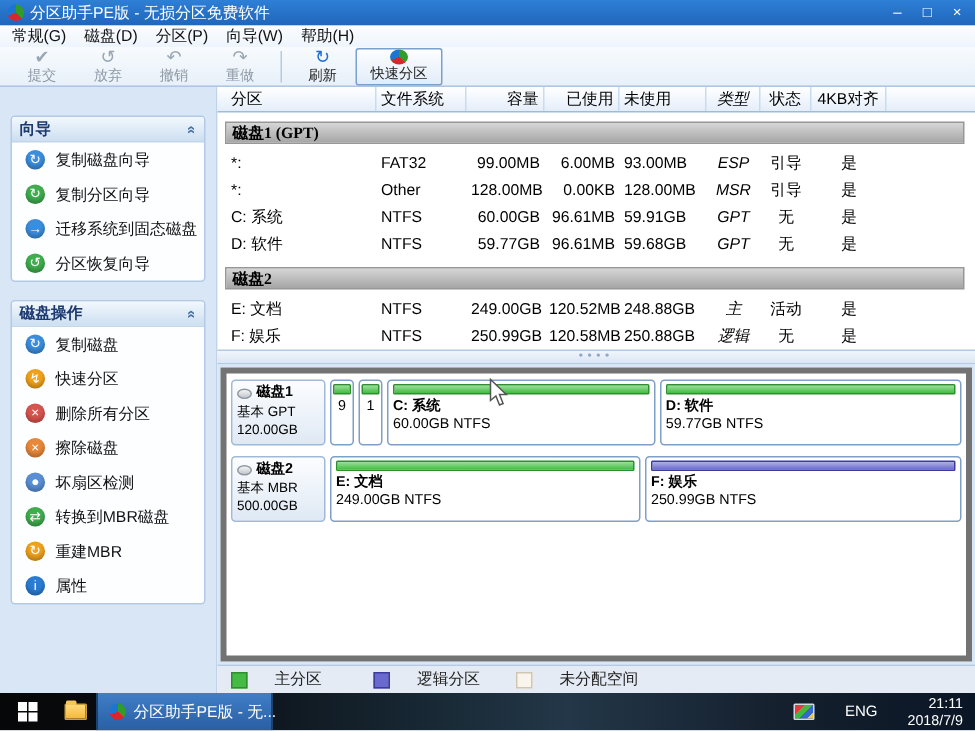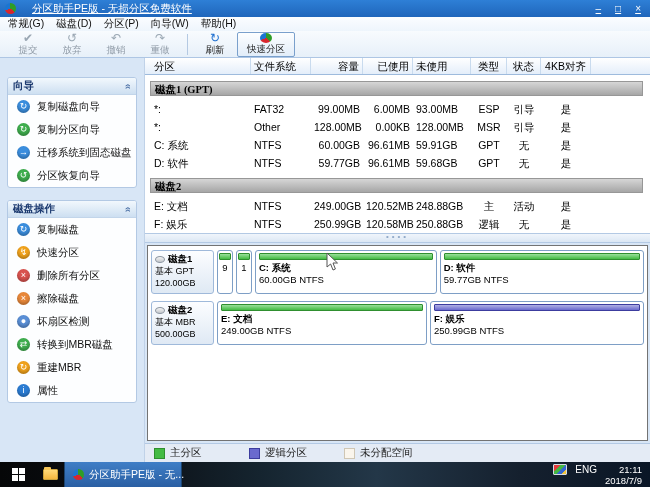--- a/index.html
+++ b/index.html
@@ -1,20 +1,20 @@
 <!DOCTYPE html>
 <html><head>
 <meta charset="utf-8">
 <style>
   * { margin:0; padding:0; box-sizing:border-box; }
   body { font-family:"Liberation Sans", sans-serif; }
   .screen { width:650px; height:487px; position:relative; overflow:hidden; background:#d8e6f6; }
 
   
-  .titlebar { height:17px; background:linear-gradient(#2e7fd6,#1f66bb); display:flex; align-items:center; padding:0 5px; color:#fff; font-size:10.5px; gap:16px;text-decoration:underline; }
+  .titlebar { height:17px; background:linear-gradient(#2e7fd6,#1f66bb); display:flex; align-items:center; padding:0 5px; color:#fff; font-size:10.5px; gap:4px; }
   .pie { border-radius:50%; background:#2f9d27; background:conic-gradient(#2f9d27 0 130deg,#d8262c 130deg 250deg,#1b75d1 250deg 360deg); }
   .pie12 { width:11px; height:11px; flex:0 0 11px; }
   .winbtns { margin-left:auto; display:flex; gap:14px; font-size:10px; padding-right:4px; }
   .winbtns span { cursor:default; }
 
   
   .menubar { height:14px; background:linear-gradient(#fbfdff,#eef5fc); display:flex; align-items:center; font-size:10.5px; color:#111; padding-left:2px; }
   .menu-item { padding:0 6px; }
 
   
@@ -35,59 +35,59 @@
   .panel-item { display:flex; align-items:center; gap:7px; height:23px; padding-left:9px; font-size:10.5px; color:#111; }
   .sico { width:13px; height:13px; flex:0 0 13px; border-radius:50%; color:#fff; font-size:9px; line-height:13px; text-align:center; box-shadow:inset 0 -2px 3px rgba(0,0,0,.25); }
 
   
   .content { flex:1; display:flex; flex-direction:column; background:#fff; min-width:0; }
   .tablewrap { height:175px; font-size:10.5px; }
   .theadrow { display:flex; height:17px; line-height:16px; background:linear-gradient(#ffffff,#e4eefa); border-bottom:1px solid #9ebbdd; padding-left:6px; }
   .hcell { border-right:1px solid #c9dbee; padding:0 3px; white-space:nowrap; }
   .c1{width:100px;text-align:left;} .c2{width:60px;text-align:left;}
   .c3{width:52px;text-align:right;} .c4{width:50px;text-align:right;}
-  .c5{width:58px;text-align:left;} .c6{width:36px;text-align:center;}
+  .c5{width:58px;text-align:left;} .c6{width:36px;text-align:center;font-style:italic;}
   .c7{width:34px;text-align:center;} .c8{width:50px;text-align:center;}
   .grouprow { height:15px; line-height:15px; margin:6px 7px 4px 5px; background:linear-gradient(#d6d6d6,#a6a6a6); border:1px solid #979797; font-weight:bold; padding-left:4px; font-size:10.5px;font-family:Liberation Serif, serif; }
   .datarow { display:flex; height:18px; line-height:18px; padding-left:6px; white-space:nowrap; }
   .datarow > div { padding:0 3px; }
 
   
   .splitter { height:10px; background:linear-gradient(#f0f5fb,#dbe7f4); border-top:1px solid #b3c9e4; border-bottom:1px solid #b3c9e4; display:flex; align-items:center; justify-content:center; }
   .dots { color:#8fa8c8; font-size:8px; letter-spacing:3px; line-height:4px; margin-top:-3px; }
 
   
   .diskarea { flex:1; background:#d8e6f6; padding:2px 2px 2px 2px; }
-  .diskbox { height:100%; background:#fff; border:1px solid #737373; padding:4px 3px; }
+  .diskbox { height:100%; background:#fff; border:4px solid #737373; padding:4px 3px; }
   .diskrow { display:flex; gap:3px; height:44px; margin-bottom:7px; }
   .diskinfo { width:63px; flex:0 0 63px; border:1px solid #9fb9da; border-radius:3px; background:linear-gradient(#fcfdff,#dfe9f4); font-size:9px; padding:2px 3px; line-height:12px; }
   .dname { display:flex; align-items:center; gap:3px; font-weight:bold; font-size:9.5px; }
   .dico { width:10px; height:7px; border-radius:50%; background:linear-gradient(#f4f4f4,#c3c7cc); border:1px solid #8d97a3; }
   .part { border:1px solid #7e9fc6; border-radius:3px; background:#fff; padding:2px 3px; font-size:9.5px; line-height:12px; overflow:hidden; }
   .part .bar { height:7px; border:1px solid #2f8f2f; background:linear-gradient(#9ae09a,#44bb44); border-radius:1px; margin-bottom:2px; }
   .part.logical .bar { border-color:#3c3c9e; background:linear-gradient(#b0b0e4,#6a6ace); }
   .part .pt { font-weight:bold; white-space:nowrap; }
   .part .ps { white-space:nowrap; }
   .part.small { flex:0 0 16px; padding:2px 1px; text-align:center; }
 
   
   .legendbar { height:19px; background:#e4ebf5; border-top:1px solid #b3c9e4; display:flex; align-items:center; padding-left:9px; font-size:10.5px; color:#222; }
-  .leg { display:flex; align-items:center; gap:5px; width:95px; }
+  .leg { display:flex; align-items:center; gap:18px; width:95px; }
   .legsq { width:11px; height:11px; border:1px solid #7a7a7a; }
 
   
   .taskbar { height:25px; background:linear-gradient(90deg,#060708 0%,#0a0d12 18%,#15242f 40%,#233748 58%,#15202e 80%,#0a1626 100%); display:flex; align-items:center; color:#fff; }
   .startbtn { width:36px; height:25px; display:flex; align-items:center; justify-content:center; }
   .winlogo { width:13px; height:13px; display:grid; grid-template-columns:6px 6px; grid-template-rows:6px 6px; gap:1px; }
   .winlogo i { background:#fff; }
   .tb-explorer { width:28px; height:25px; display:flex; align-items:center; justify-content:center; }
   .folder { width:15px; height:11px; background:linear-gradient(#ffd978,#f4b73f); border:1px solid #caa23c; border-radius:1px; position:relative; }
   .folder:before { content:""; position:absolute; top:-3px; left:0; width:7px; height:3px; background:#f4c558; border-radius:1px 1px 0 0; }
   .tb-app { height:25px; display:flex; align-items:center; gap:5px; padding:0 8px; background:linear-gradient(#3f7ec6,#2a5fa3); border-left:1px solid #1c446f; border-right:1px solid #1c446f; font-size:10.5px; white-space:nowrap; max-width:118px; }
-  .tray { margin-left:auto; display:flex; align-items:flex-start; gap:8px; padding-right:8px; }
+  .tray { margin-left:auto; display:flex; align-items:center; gap:20px; padding-right:8px; }
   .monico { width:14px; height:11px; border:1px solid #d6dbe2; border-radius:1px; background:linear-gradient(135deg,#e23b3b 0 30%,#43b643 30% 55%,#3567cf 55% 80%,#f0c43c 80%); }
   .tray-lang { font-size:10px; }
   .tray-clock { font-size:9.5px; line-height:11px; text-align:right; }
 
   .cursor { position:absolute; left:326px; top:252px; }
 </style>
 </head>
 <body>
 
 <div class="screen">

